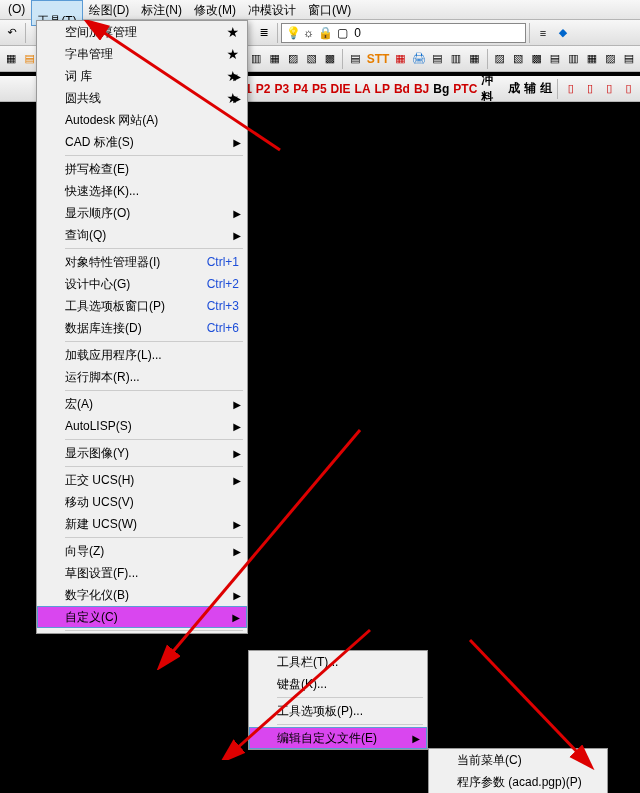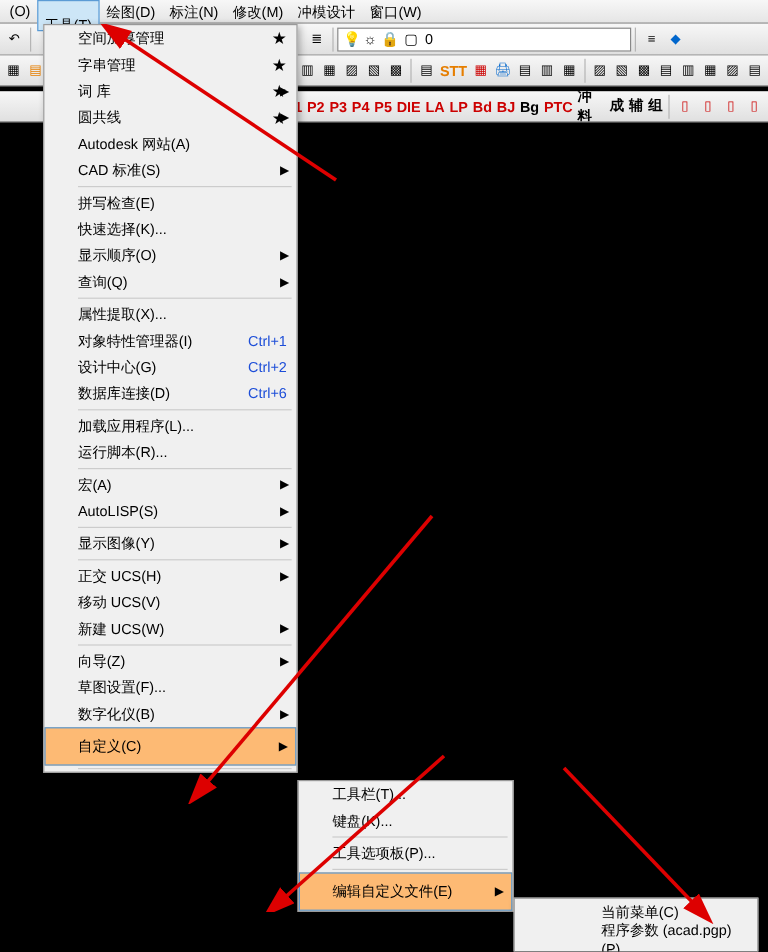--- a/index.html
+++ b/index.html
@@ -9,23 +9,23 @@
   .menubar-item.active { background: #cde6f7; border: 1px solid #5b9bd5; padding: 12px 5px; }
   .toolbar-row { position: absolute; left: 0; right: 0; height: 26px; background: linear-gradient(#f7f7f7,#e0e0e0); border-bottom: 1px solid #b5b5b5; display: flex; align-items: center; padding: 0 2px; z-index: 5; overflow: hidden; }
   .tb1 { top: 20px; } .tb2 { top: 46px; } .tb3 { top: 76px; }
   .tb-icon { width: 18px; height: 18px; margin: 0 1px; display: flex; align-items: center; justify-content: center; font-size: 11px; border: 1px solid transparent; }
   .tb-sep { width: 1px; height: 20px; background: #b5b5b5; margin: 0 3px; }
   .layer-box { display: flex; align-items: center; border: 1px solid #888; background: #fff; height: 20px; padding: 0 4px; font-size: 11px; }
   .canvas { position: absolute; top: 98px; left: 0; right: 0; bottom: 0; background: #000; }
   .dropdown { position: absolute; background: #f0f0f0; border: 1px solid #999; box-shadow: 2px 2px 6px rgba(0,0,0,0.3); z-index: 100; }
   .dd-main { top: 20px; left: 36px; width: 212px; }
   .dd-sub1 { top: 650px; left: 248px; width: 180px; }
-  .dd-sub2 { top: 748px; left: 428px; width: 204px; padding-left: 44px; }
+  .dd-sub2 { top: 748px; left: 428px; width: 180px; }
   .dd-item { display: flex; align-items: center; height: 22px; padding-left: 28px; padding-right: 8px; position: relative; cursor: default; }
-  .dd-item.hl { background: #fdba74; border: 1px solid #5b9bd5; height: 32px; padding-left: 27px; }
+  .dd-item.hl { background: #d946ef; border: 1px solid #5b9bd5; height: 22px; padding-left: 27px; }
   .dd-item .shortcut { margin-left: auto; color: #1d4ed8; }
   .dd-item .star { margin-left: auto; font-size: 14px; }
   .dd-item .arrow { position: absolute; right: 6px; font-size: 10px; }
   .dd-sep { height: 1px; background: #ccc; margin: 2px 4px 2px 28px; }
   .tb-text { font-size: 12px; font-weight: bold; padding: 0 2px; }
   .red { color: #c00; } .blue { color: #06c; } .orange { color: #e67e00; }
   .arrow-ann { position: absolute; z-index: 200; pointer-events: none; }
   .watermark { position: absolute; bottom: 12px; right: 40px; color: rgba(255,255,255,0.4); font-size: 13px; z-index: 50; }
 </style>
 </head>
@@ -152,29 +152,30 @@
     <div class="dd-item">
       <span>显示顺序(O)</span>
       <span class="arrow">▶</span>
     </div>
     <div class="dd-item">
       <span>查询(Q)</span>
       <span class="arrow">▶</span>
     </div>
     <div class="dd-sep"></div>
     <div class="dd-item">
-      <span>属性提取(X)...</span>
-    </div>
-    <div class="dd-item">
       <span>对象特性管理器(I)</span>
       <span class="shortcut">Ctrl+1</span>
     </div>
     <div class="dd-item">
       <span>设计中心(G)</span>
       <span class="shortcut">Ctrl+2</span>
+    </div>
+    <div class="dd-item">
+      <span>工具选项板窗口(P)</span>
+      <span class="shortcut">Ctrl+3</span>
     </div>
     <div class="dd-item">
       <span>数据库连接(D)</span>
       <span class="shortcut">Ctrl+6</span>
     </div>
     <div class="dd-sep"></div>
     <div class="dd-item">
       <span>加载应用程序(L)...</span>
     </div>
     <div class="dd-item">

